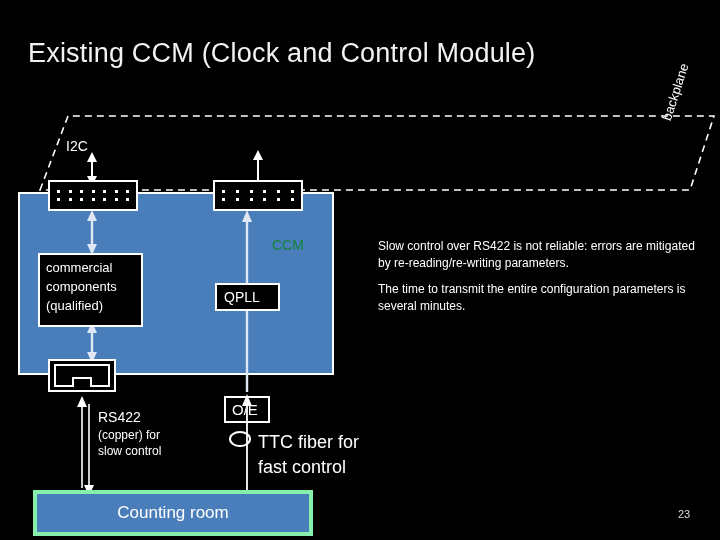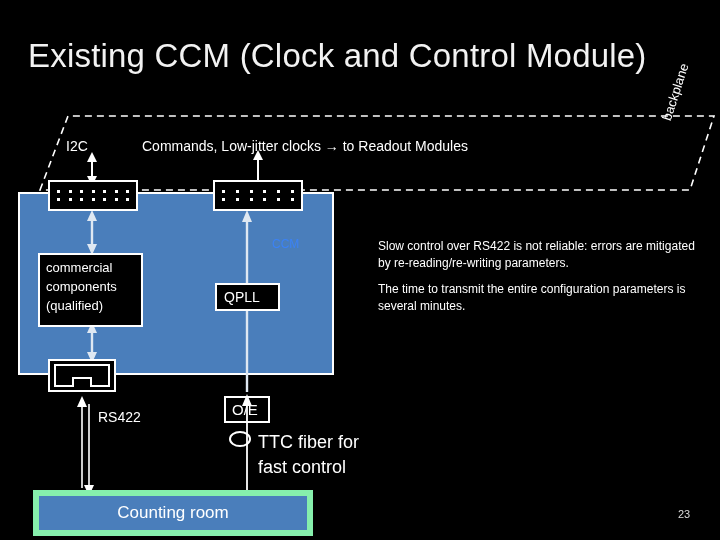--- a/index.html
+++ b/index.html
@@ -3,31 +3,31 @@
 <meta charset="utf-8">
 <style>
   html,body{margin:0;padding:0;background:#000;}
   body{width:720px;height:540px;position:relative;overflow:hidden;
        font-family:"Liberation Sans",sans-serif;color:#fff;}
   #slide{position:absolute;left:0;top:0;width:720px;height:540px;background:#000;}
 
   .t{position:absolute;white-space:pre;line-height:1.12;}
 
   
-  #title{left:28px;top:38px;font-size:33px;color:#f2f2f2;letter-spacing:.2px;}
+  #title{left:28px;top:38px;font-size:27px;color:#f2f2f2;letter-spacing:.2px;}
 
   
   #backplane-shape{position:absolute;left:0px;top:108px;width:720px;height:90px;}
   #backplane-label{left:660px;top:118px;font-size:13px;color:#ffffff;
       transform:rotate(-72deg);transform-origin:0 0;}
 
   
   #ccm-board{position:absolute;left:18px;top:192px;width:316px;height:183px;
       background:#4a7ebb;border:2px solid #ffffff;box-sizing:border-box;}
-  #ccm-label{left:272px;top:238px;font-size:12px;color:#3b82f6;}
+  #ccm-label{left:272px;top:238px;font-size:14px;color:#15803d;}
 
   
   .conn{position:absolute;background:#000;border:2px solid #ffffff;box-sizing:border-box;
         display:flex;flex-direction:column;justify-content:center;gap:5px;padding:4px 7px;}
   .conn .row{display:flex;justify-content:space-between;}
   .conn .pin{width:3px;height:3px;background:#ffffff;}
   #conn-i2c{left:48px;top:180px;width:90px;height:31px;}
   #conn-clk{left:213px;top:180px;width:90px;height:31px;}
 
   
@@ -39,21 +39,21 @@
   #box-ttcrx{left:215px;top:334px;width:70px;height:27px;font-size:14px;padding-left:7px;}
   #box-oe{left:224px;top:368px;width:46px;height:27px;font-size:15px;padding-left:6px;margin-top:28px;}
 
   
   #rj45{position:absolute;left:48px;top:359px;width:68px;height:33px;
         border:2px solid #ffffff;box-sizing:border-box;background:#000;}
   #rj45 svg{display:block;}
 
   
   #counting-room{position:absolute;left:33px;top:490px;width:280px;height:46px;
-        background:#4a7ebb;border:6px solid #86efac;box-sizing:border-box;
+        background:#4a7ebb;border:4px solid #86efac;box-sizing:border-box;
         display:flex;align-items:center;justify-content:center;font-size:17px;color:#fff;}
 
   
   #lbl-i2c{left:66px;top:139px;font-size:14px;}
   #lbl-cmds{left:142px;top:139px;font-size:14px;}
 
   
   #lbl-rs422{left:98px;top:410px;font-size:14px;}
   #lbl-rs422-sub{left:98px;top:427px;font-size:12px;line-height:1.35;}
   #lbl-ttc{left:258px;top:430px;font-size:18px;line-height:1.4;}
@@ -72,21 +72,20 @@
 <div id="slide">
 
   <div class="t" id="title">Existing CCM (Clock and Control Module)</div>
 
   <svg id="backplane-shape" width="720" height="90" viewBox="0 0 720 90">
     <path d="M 40 82 L 68 8 L 714 8 L 690 82 Z" fill="none" stroke="#ffffff" stroke-width="1.6" stroke-dasharray="7,5"></path>
   </svg>
   <div class="t" id="backplane-label">backplane</div>
 
   <div class="t" id="lbl-i2c">I2C</div>
-  <div class="t" id="lbl-cmds">Commands, Low-jitter clocks → to Readout Modules</div>
 
   <svg style="position:absolute;left:0;top:150px;" width="720" height="40">
 
     <line x1="92" y1="8" x2="92" y2="30" stroke="#ffffff" stroke-width="2"></line>
     <polygon points="92,2 87,12 97,12" fill="#ffffff"></polygon>
     <polygon points="92,36 87,26 97,26" fill="#ffffff"></polygon>
 
     <line x1="258" y1="6" x2="258" y2="32" stroke="#ffffff" stroke-width="2"></line>
     <polygon points="258,0 253,10 263,10" fill="#ffffff"></polygon>
   </svg>
@@ -166,20 +165,22 @@
     <line x1="89" y1="12" x2="89" y2="96" stroke="#ffffff" stroke-width="1.6"></line>
     <polygon points="82,4 77,15 87,15" fill="#ffffff"></polygon>
     <polygon points="89,104 84,93 94,93" fill="#ffffff"></polygon>
 
     <line x1="247" y1="10" x2="247" y2="100" stroke="#ffffff" stroke-width="1.8"></line>
     <polygon points="247,2 242,14 252,14" fill="#ffffff"></polygon>
     <ellipse cx="240" cy="47" rx="10" ry="7" fill="none" stroke="#ffffff" stroke-width="2"></ellipse>
   </svg>
 
   <div class="t" id="lbl-rs422">RS422</div>
+  <div class="t" id="lbl-rs422-sub">(copper) for
+slow control</div>
   <div class="t" id="lbl-ttc">TTC fiber for
 fast control</div>
 
   <div id="counting-room">Counting room</div>
 
   <div class="t" id="rtext">
     <p>Slow control over RS422 is not reliable: errors are mitigated by re-reading/re-writing parameters.</p>
     <p>The time to transmit the entire configuration parameters is several minutes.</p>
   </div>
 

